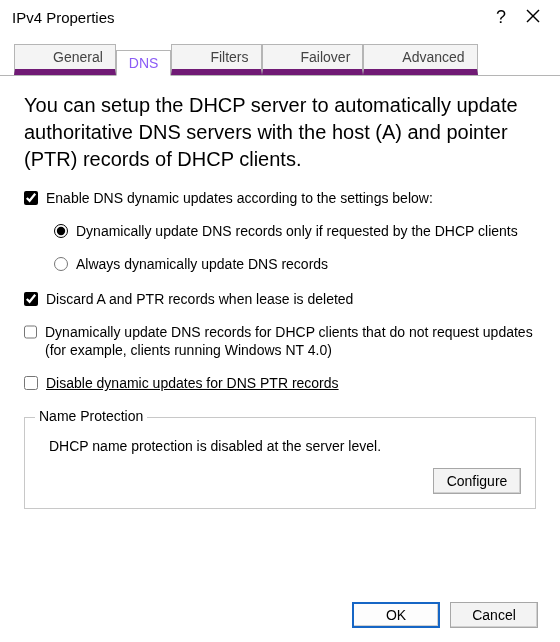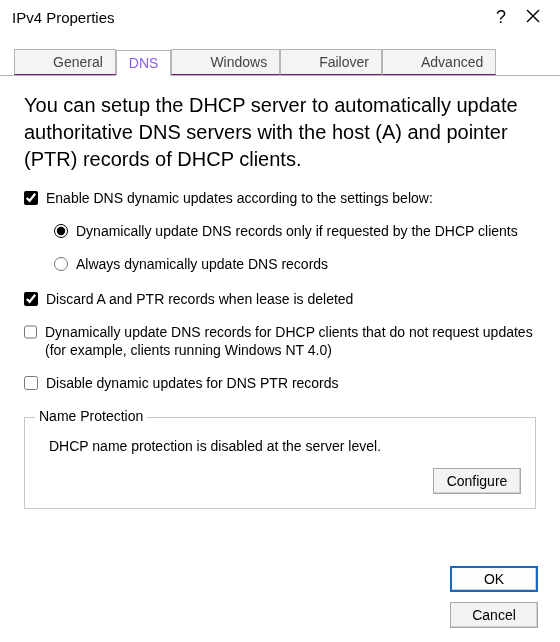--- a/index.html
+++ b/index.html
@@ -44,21 +44,21 @@
     background: #fff;
     font-size: 14px;
     position: relative;
     top: 1px;
     color:#8b5cf6;
   }
   .tab.inactive {
     background: #f4f4f4;
     color:#444;
     top:0;
-    border-bottom:1px solid #701a75;
+    border-bottom:6px solid #701a75;
     padding-left:38px;
   }
   .tab.active {
     background: #fff;
     border-bottom: 1px solid #fff;
     font-weight: 500;
   }
   .content {
     padding: 16px 24px 10px 24px;
   }
@@ -121,21 +121,20 @@
     background:#f0f0f0;
     border-color:#cfcfcf;
     cursor:default;
   }
   .footer {
     position: absolute;
     bottom: 14px;
     right: 22px;
     display: flex;
     gap: 10px;
-    flex-direction: column;
   }
 </style>
 </head>
 <body>
 
 <div class="window">
 
   <div class="titlebar">
     <div class="title">IPv4 Properties</div>
     <div class="help">?</div>
@@ -143,21 +142,21 @@
       <svg width="14" height="14" viewBox="0 0 14 14">
           <line x1="1" y1="1" x2="13" y2="13" stroke="#000" stroke-width="1.4"></line>
           <line x1="13" y1="1" x2="1" y2="13" stroke="#000" stroke-width="1.4"></line>
         </svg>
     </div>
   </div>
 
   <div class="tabstrip">
     <div class="tab inactive">General</div>
     <div class="tab active">DNS</div>
-    <div class="tab inactive">Windows</div>
+    <div class="tab inactive">Filters</div>
     <div class="tab inactive">Failover</div>
     <div class="tab inactive">Advanced</div>
   </div>
 
   <div class="content">
 
     <div class="intro">You can setup the DHCP server to automatically update authoritative DNS servers with the host (A) and pointer (PTR) records of DHCP clients.</div>
 
     <div class="checkrow">
       <input type="checkbox" checked="" style="">
@@ -178,21 +177,21 @@
     <div class="checkrow">
       <input type="checkbox" checked="" style="">
       <label>Discard A and PTR records when lease is deleted</label>
     </div>
 
     <div class="checkrow">
       <input type="checkbox" style="">
       <label>Dynamically update DNS records for DHCP clients that do not request updates (for example, clients running Windows NT 4.0)</label>
     </div>
 
-    <div class="checkrow" style="">
+    <div class="checkrow" style="text-decoration:underline;">
       <input type="checkbox" style="">
       <label>Disable dynamic updates for DNS PTR records</label>
     </div>
 
     <div class="groupbox">
       <div class="legend">Name Protection</div>
       <div class="body">DHCP name protection is disabled at the server level.</div>
       <div class="btnrow">
         <button class="btn">Configure</button>
       </div>

